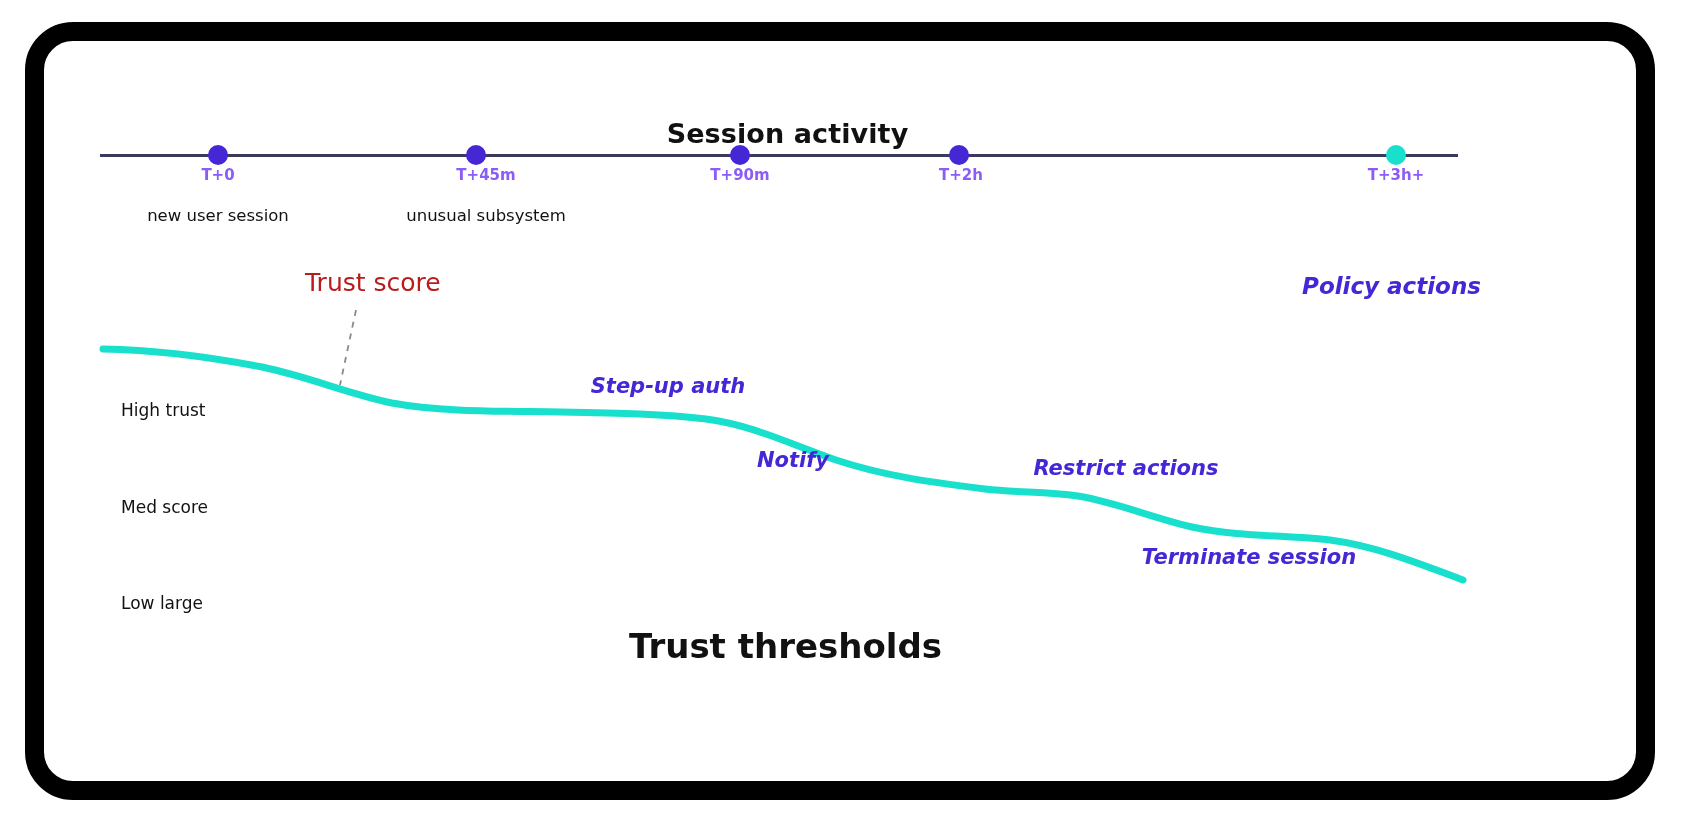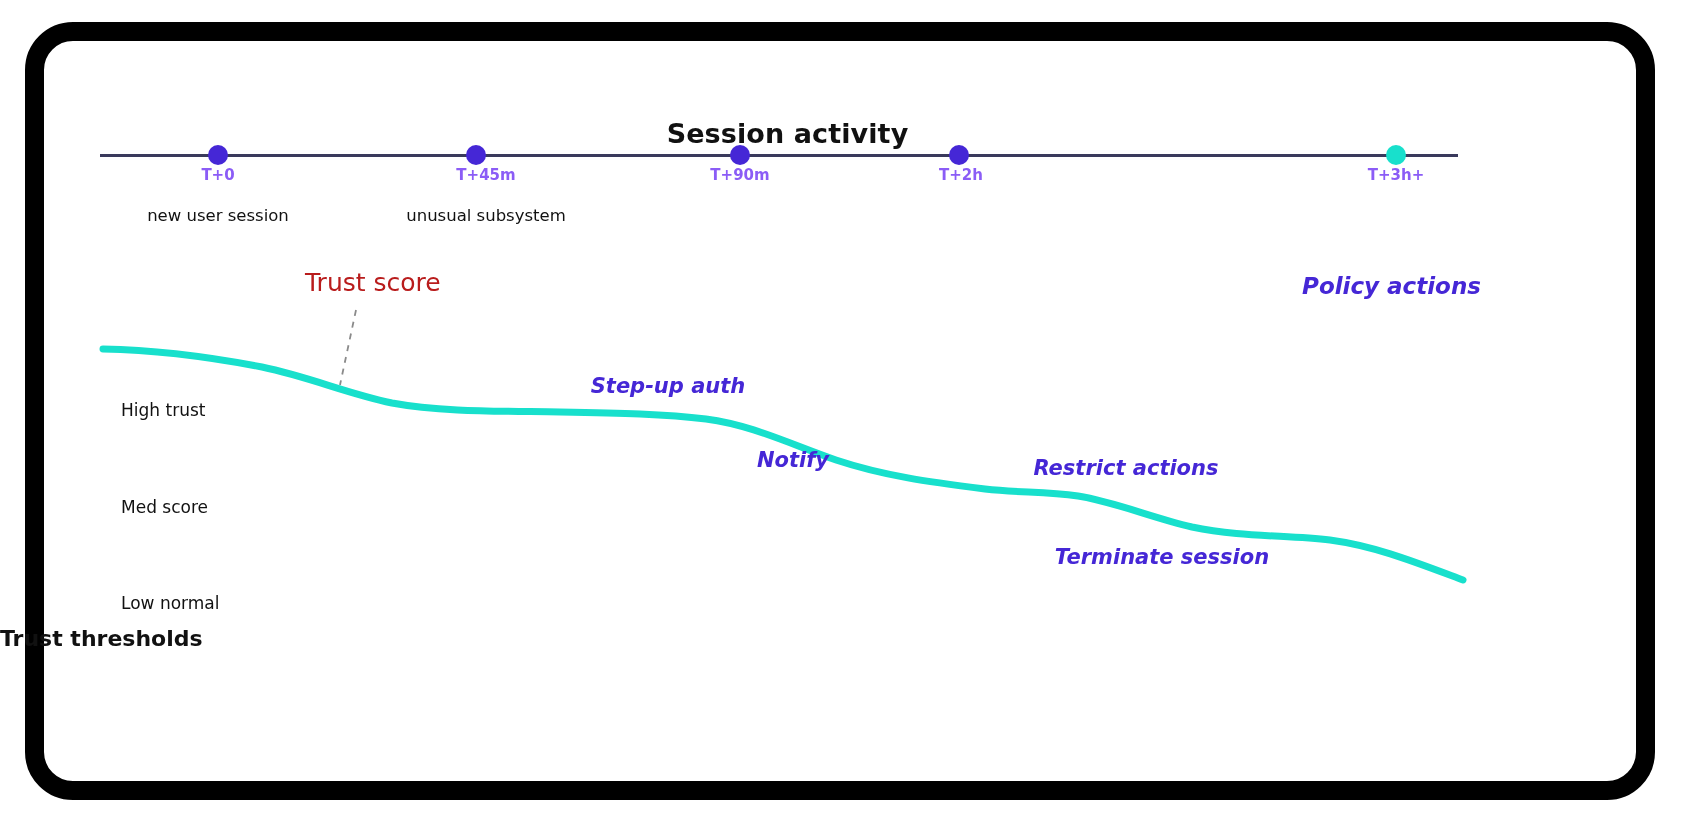--- a/index.html
+++ b/index.html
@@ -55,22 +55,22 @@
     letter-spacing: 0.1px;
     white-space: nowrap;
     margin-top: 36px;
   }
 
   .title-bottom {
     position: absolute;
     left: 0;
     top: 626px;
     width: 1571px;
-    text-align: left;
-    font-size: 22px;
+    text-align: center;
+    font-size: 34px;
     font-weight: bold;
     color: #111111;
     white-space: nowrap;
   }
 
   .tl-marker {
     position: absolute;
     width: 20px;
     height: 20px;
     border-radius: 50%;
@@ -214,22 +214,22 @@
   <div id="trust-score-label">Trust score</div>
 
   <div id="policy-actions-label">Policy actions</div>
 
   <div class="band band-high" style="z-index:-1;"></div>
   <div class="band band-med" style="z-index:-1;"></div>
   <div class="band band-low" style="z-index:-1;"></div>
 
   <div class="band-label band-label-high">High trust</div>
   <div class="band-label band-label-med">Med score</div>
-  <div class="band-label band-label-low">Low normal</div>
+  <div class="band-label band-label-low">Low large</div>
 
   <div class="policy-note" style="left:668px; top:374px;">Step-up auth</div>
   <div class="policy-note" style="left:765px; top:448px;margin-left:28px;">Notify</div>
   <div class="policy-note" style="left:1126px; top:456px;">Restrict actions</div>
-  <div class="policy-note" style="left:1162px; top:545px;">Terminate session</div>
+  <div class="policy-note" style="left:1249px; top:545px;">Terminate session</div>
 
   <div class="title-bottom">Trust thresholds</div>
 
 </div>
 
 </body></html>

